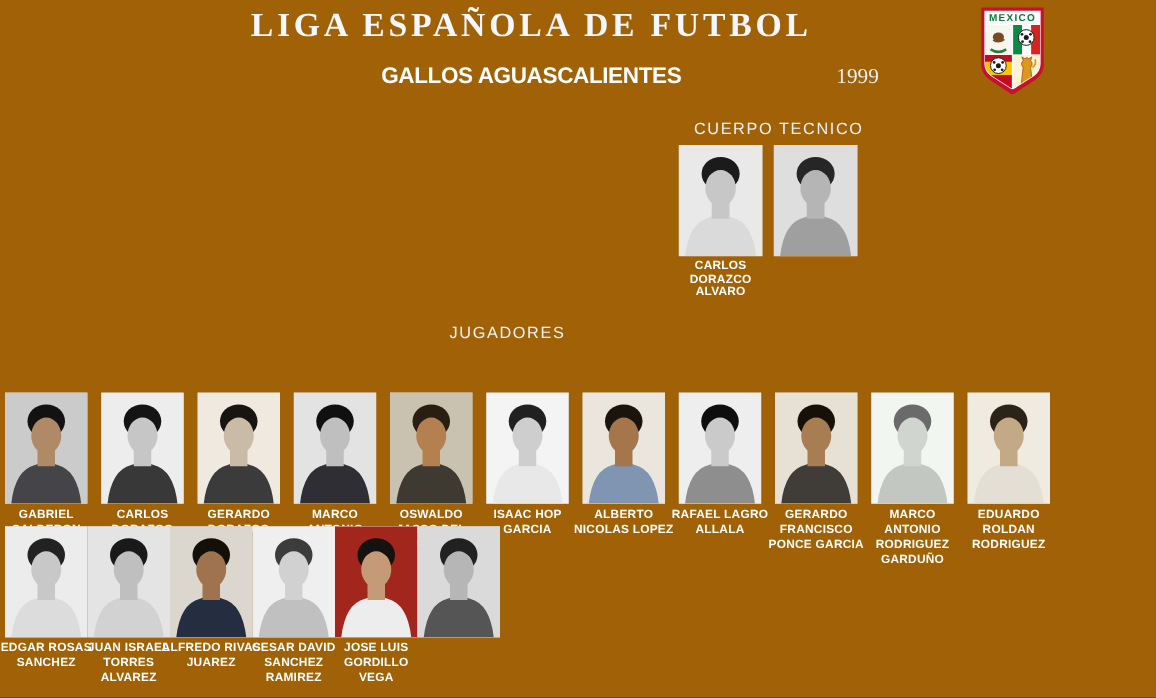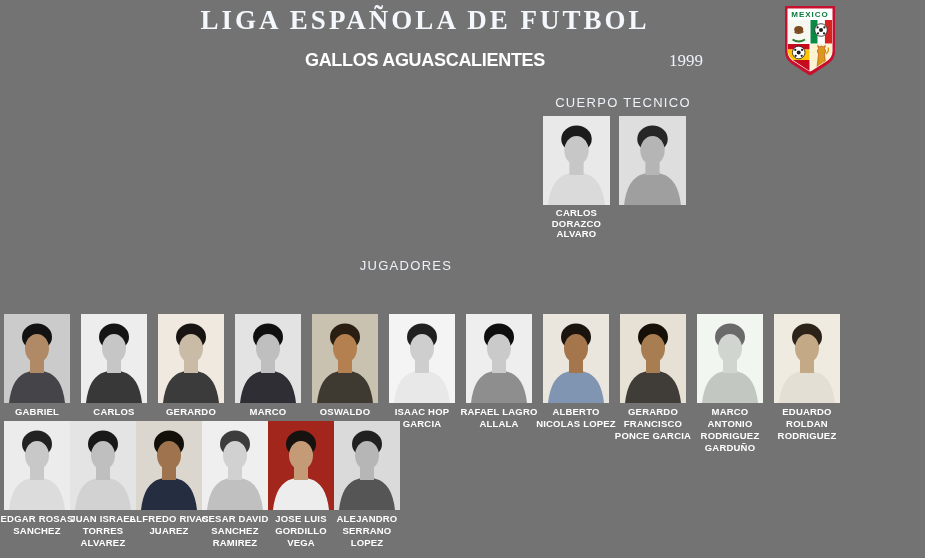--- a/index.html
+++ b/index.html
@@ -1,18 +1,18 @@
 <!DOCTYPE html>
 <html><head>
 <meta charset="utf-8">
 <style>
   html,body{margin:0;padding:0;background:#0c3c78;}
   .page{
     position:relative;width:925px;height:558px;overflow:hidden;
-    background:#737373;color:#ffffff;
+    background:#a16207;color:#ffffff;
     font-family:"Liberation Sans",sans-serif;
   }
   .title{
     position:absolute;top:5px;left:0;width:850px;text-align:center;
     font-family:"Liberation Serif",serif;font-weight:700;
     font-size:27px;letter-spacing:3px;color:#f4f7fb;white-space:nowrap;
   }
   .team{
     position:absolute;top:50px;left:0;width:850px;text-align:center;
     font-size:18px;font-weight:700;letter-spacing:-0.3px;color:#ffffff;white-space:nowrap;
@@ -211,44 +211,44 @@
             <path d="M5 89 Q8 62 24 58 L33 55 L42 58 Q58 62 61 89 Z" style="fill:var(--pshirt)"></path>
             <rect x="26" y="42" width="14" height="17" style="fill:var(--pskin)"></rect>
             <ellipse cx="33" cy="23" rx="15" ry="13.5" style="fill:var(--phair)"></ellipse>
             <ellipse cx="33" cy="34.5" rx="12" ry="14.5" style="fill:var(--pskin)"></ellipse>
           </svg>
         </div>
       <div class="pname">ISAAC HOP
 GARCIA</div>
     </div>
     <div class="cell">
+      <div class="photo" style="--pbg: #eae6dd; --phair: #1a130e; --pskin: #a5764c; --pshirt: #8095b1;">
+          <svg viewBox="0 0 66 89" preserveAspectRatio="none" width="100%" height="100%">
+            <rect width="66" height="89" style="fill:var(--pbg)"></rect>
+            <path d="M5 89 Q8 62 24 58 L33 55 L42 58 Q58 62 61 89 Z" style="fill:var(--pshirt)"></path>
+            <rect x="26" y="42" width="14" height="17" style="fill:var(--pskin)"></rect>
+            <ellipse cx="33" cy="23" rx="15" ry="13.5" style="fill:var(--phair)"></ellipse>
+            <ellipse cx="33" cy="34.5" rx="12" ry="14.5" style="fill:var(--pskin)"></ellipse>
+          </svg>
+        </div>
+      <div class="pname">ALBERTO
+NICOLAS LOPEZ</div>
+    </div>
+    <div class="cell">
       <div class="photo" style="--pbg: #eeeeee; --phair: #0e0e0e; --pskin: #cacaca; --pshirt: #8e8e8e;">
           <svg viewBox="0 0 66 89" preserveAspectRatio="none" width="100%" height="100%">
             <rect width="66" height="89" style="fill:var(--pbg)"></rect>
             <path d="M5 89 Q8 62 24 58 L33 55 L42 58 Q58 62 61 89 Z" style="fill:var(--pshirt)"></path>
             <rect x="26" y="42" width="14" height="17" style="fill:var(--pskin)"></rect>
             <ellipse cx="33" cy="23" rx="15" ry="13.5" style="fill:var(--phair)"></ellipse>
             <ellipse cx="33" cy="34.5" rx="12" ry="14.5" style="fill:var(--pskin)"></ellipse>
           </svg>
         </div>
       <div class="pname">RAFAEL LAGRO
 ALLALA</div>
-    </div>
-    <div class="cell">
-      <div class="photo" style="--pbg: #eae6dd; --phair: #1a130e; --pskin: #a5764c; --pshirt: #8095b1;">
-          <svg viewBox="0 0 66 89" preserveAspectRatio="none" width="100%" height="100%">
-            <rect width="66" height="89" style="fill:var(--pbg)"></rect>
-            <path d="M5 89 Q8 62 24 58 L33 55 L42 58 Q58 62 61 89 Z" style="fill:var(--pshirt)"></path>
-            <rect x="26" y="42" width="14" height="17" style="fill:var(--pskin)"></rect>
-            <ellipse cx="33" cy="23" rx="15" ry="13.5" style="fill:var(--phair)"></ellipse>
-            <ellipse cx="33" cy="34.5" rx="12" ry="14.5" style="fill:var(--pskin)"></ellipse>
-          </svg>
-        </div>
-      <div class="pname">ALBERTO
-NICOLAS LOPEZ</div>
     </div>
     <div class="cell">
       <div class="photo" style="--pbg: #e7e1d5; --phair: #161009; --pskin: #a97d52; --pshirt: #403c38;">
           <svg viewBox="0 0 66 89" preserveAspectRatio="none" width="100%" height="100%">
             <rect width="66" height="89" style="fill:var(--pbg)"></rect>
             <path d="M5 89 Q8 62 24 58 L33 55 L42 58 Q58 62 61 89 Z" style="fill:var(--pshirt)"></path>
             <rect x="26" y="42" width="14" height="17" style="fill:var(--pskin)"></rect>
             <ellipse cx="33" cy="23" rx="15" ry="13.5" style="fill:var(--phair)"></ellipse>
             <ellipse cx="33" cy="34.5" rx="12" ry="14.5" style="fill:var(--pskin)"></ellipse>
           </svg>
@@ -359,19 +359,16 @@
     <div class="cell">
       <div class="photo" style="--pbg: #dadada; --phair: #212121; --pskin: #b6b6b6; --pshirt: #555555;">
           <svg viewBox="0 0 66 89" preserveAspectRatio="none" width="100%" height="100%">
             <rect width="66" height="89" style="fill:var(--pbg)"></rect>
             <path d="M5 89 Q8 62 24 58 L33 55 L42 58 Q58 62 61 89 Z" style="fill:var(--pshirt)"></path>
             <rect x="26" y="42" width="14" height="17" style="fill:var(--pskin)"></rect>
             <ellipse cx="33" cy="23" rx="15" ry="13.5" style="fill:var(--phair)"></ellipse>
             <ellipse cx="33" cy="34.5" rx="12" ry="14.5" style="fill:var(--pskin)"></ellipse>
           </svg>
         </div>
-      <div class="pname">ALEJANDRO
-SERRANO
-LOPEZ</div>
     </div>
   </div>
 
 </div>
 
 </body></html>

